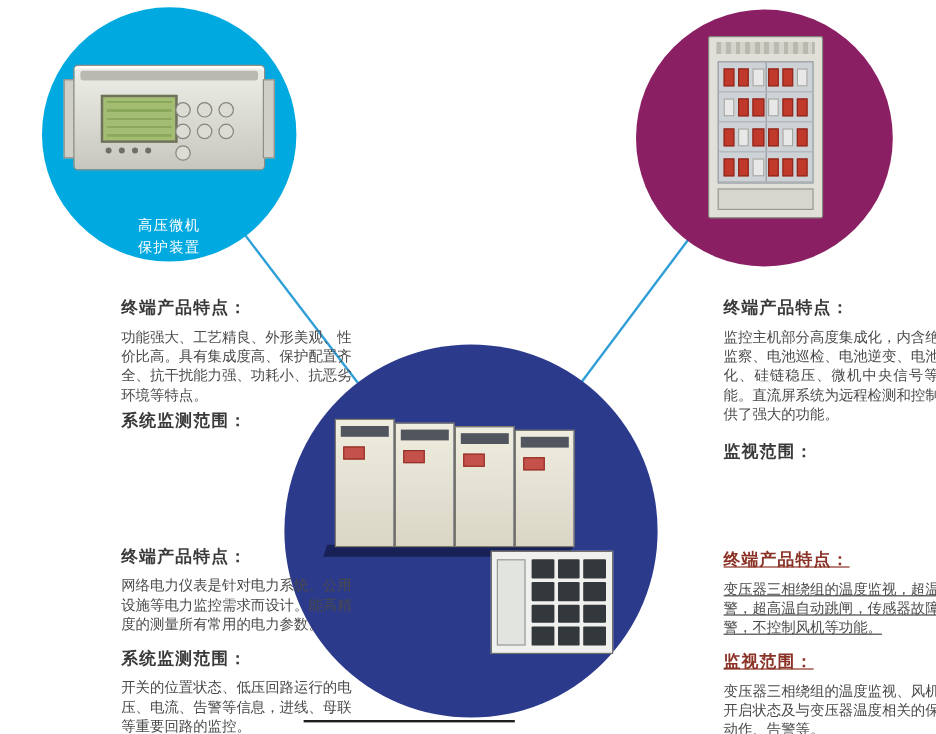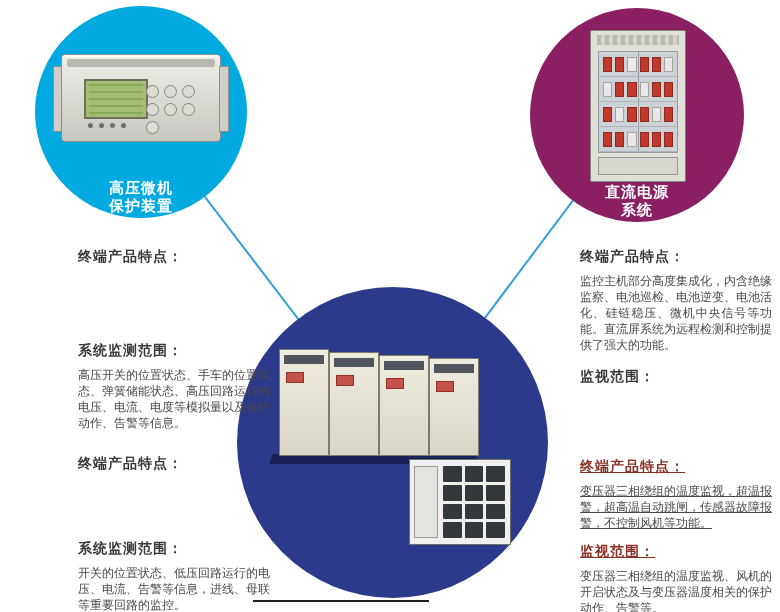--- a/index.html
+++ b/index.html
@@ -9,21 +9,21 @@
   
   .connectors{position:absolute;left:0;top:0;width:780px;height:612px;}
   .connectors line{stroke:var(--connector);stroke-width:2;}
 
   
   .circle{position:absolute;border-radius:50%;}
   .circle.cyan{left:35px;top:6px;width:212px;height:212px;background:var(--node-cyan);}
   .circle.purple{left:530px;top:8px;width:214px;height:214px;background:var(--node-purple);}
   .circle.blue{left:237px;top:287px;width:311px;height:311px;background:var(--node-blue);}
   .node-label{position:absolute;left:0;right:0;bottom:3px;text-align:center;color:#fff;
-              font-size:15px;font-weight:bold;line-height:18px;letter-spacing:1px;white-space:pre-line;}
+              font-size:12px;font-weight:normal;line-height:18px;letter-spacing:1px;white-space:pre-line;}
 
   
   .relay{position:absolute;left:26px;top:48px;width:160px;height:88px;}
   .relay::before,.relay::after{content:"";position:absolute;top:12px;width:8px;height:64px;
               background:#cfcfc8;border:1px solid #8f8f88;}
   .relay::before{left:-8px;} .relay::after{right:-8px;}
   .relay-body{position:absolute;inset:0;background:linear-gradient(180deg,#efefe9,#c7c7c0);
               border:1px solid #8f8f88;border-radius:4px;box-shadow:inset 0 2px 0 #ffffff;}
   .relay-top{position:absolute;left:5px;right:5px;top:4px;height:8px;background:#b9b9b2;border-radius:2px;}
   .relay-screen{position:absolute;left:22px;top:24px;width:60px;height:36px;background:#a3bd72;border:2px solid #70705f;}
@@ -52,21 +52,21 @@
   .sg-cab::before{content:"";position:absolute;left:4px;right:4px;top:5px;height:9px;background:#50555e;}
   .sg-cab::after{content:"";position:absolute;left:6px;top:22px;width:16px;height:9px;background:#c5524a;border:1px solid #933028;}
   .sg1{left:0;height:105px;} .sg2{left:50px;height:102px;} .sg3{left:100px;height:99px;} .sg4{left:150px;height:96px;}
   .lv-panel{position:absolute;left:172px;top:172px;width:100px;height:84px;background:#f0f1ee;border:1px solid #6f6f6a;}
   .lv-panel::before{content:"";position:absolute;left:4px;top:6px;bottom:6px;width:22px;background:#e2e4e0;border:1px solid #9a9a94;}
   .lv-grid{position:absolute;left:33px;right:5px;top:6px;bottom:6px;display:grid;
            grid-template-columns:repeat(3,1fr);grid-template-rows:repeat(4,1fr);gap:3px;}
   .lv-grid i{background:#33383d;border-radius:1px;display:block;}
 
   
-  .tb{position:absolute;width:192px;}
+  .tb{position:absolute;width:192px;margin-left:23px;}
   .tb h3{margin:0 0 7px;font-size:14px;font-weight:bold;color:var(--heading);letter-spacing:1px;}
   .tb p{margin:0;font-size:12px;line-height:16px;color:var(--body);text-align:justify;}
   .l1{left:78px;top:248px;} .l2{left:78px;top:342px;} .l3{left:78px;top:455px;} .l4{left:78px;top:540px;}
   .r1{left:580px;top:248px;} .r2{left:580px;top:368px;} .r3{left:580px;top:458px;} .r4{left:580px;top:543px;}
   .r3 h3,.r4 h3{color:var(--accent-maroon);text-decoration:underline;}
   .r3 p{text-decoration:underline;}
 
   .bottom-line{position:absolute;left:253px;top:600px;width:176px;height:2px;background:#1f1f1f;}
 </style>
 </head>
@@ -139,22 +139,20 @@
             <i></i>
             <i></i>
             <i class="w"></i>
             <i></i>
             <i></i>
             <i></i>
           </div>
       </div>
       <div class="cab-bottom"></div>
     </div>
-    <div class="node-label">直流电源
-系统</div>
   </div>
 
   <div class="circle blue">
     <div class="sg-row">
       <div class="sg-base"></div>
       <div class="sg-cab sg1"></div>
       <div class="sg-cab sg2"></div>
       <div class="sg-cab sg3"></div>
       <div class="sg-cab sg4"></div>
     </div>
@@ -171,27 +169,28 @@
           <i></i>
           <i></i>
           <i></i>
           <i></i>
       </div>
     </div>
   </div>
 
   <section class="tb l1">
     <h3>终端产品特点：</h3>
+    <p>功能强大、工艺精良、外形美观、性价比高。具有集成度高、保护配置齐全、抗干扰能力强、功耗小、抗恶劣环境等特点。</p>
   </section>
   <section class="tb l2">
     <h3>系统监测范围：</h3>
-    <p>高压开关的位置状态、手车的位置状态、弹簧储能状态、高压回路运行的电压、电流、电度等模拟量以及保护动作、告警等信息。</p>
   </section>
   <section class="tb l3">
     <h3>终端产品特点：</h3>
+    <p>网络电力仪表是针对电力系统、公用设施等电力监控需求而设计。能高精度的测量所有常用的电力参数。</p>
   </section>
   <section class="tb l4">
     <h3>系统监测范围：</h3>
     <p>开关的位置状态、低压回路运行的电压、电流、告警等信息，进线、母联等重要回路的监控。</p>
   </section>
 
   <section class="tb r1">
     <h3>终端产品特点：</h3>
     <p>监控主机部分高度集成化，内含绝缘监察、电池巡检、电池逆变、电池活化、硅链稳压、微机中央信号等功能。直流屏系统为远程检测和控制提供了强大的功能。</p>
   </section>

